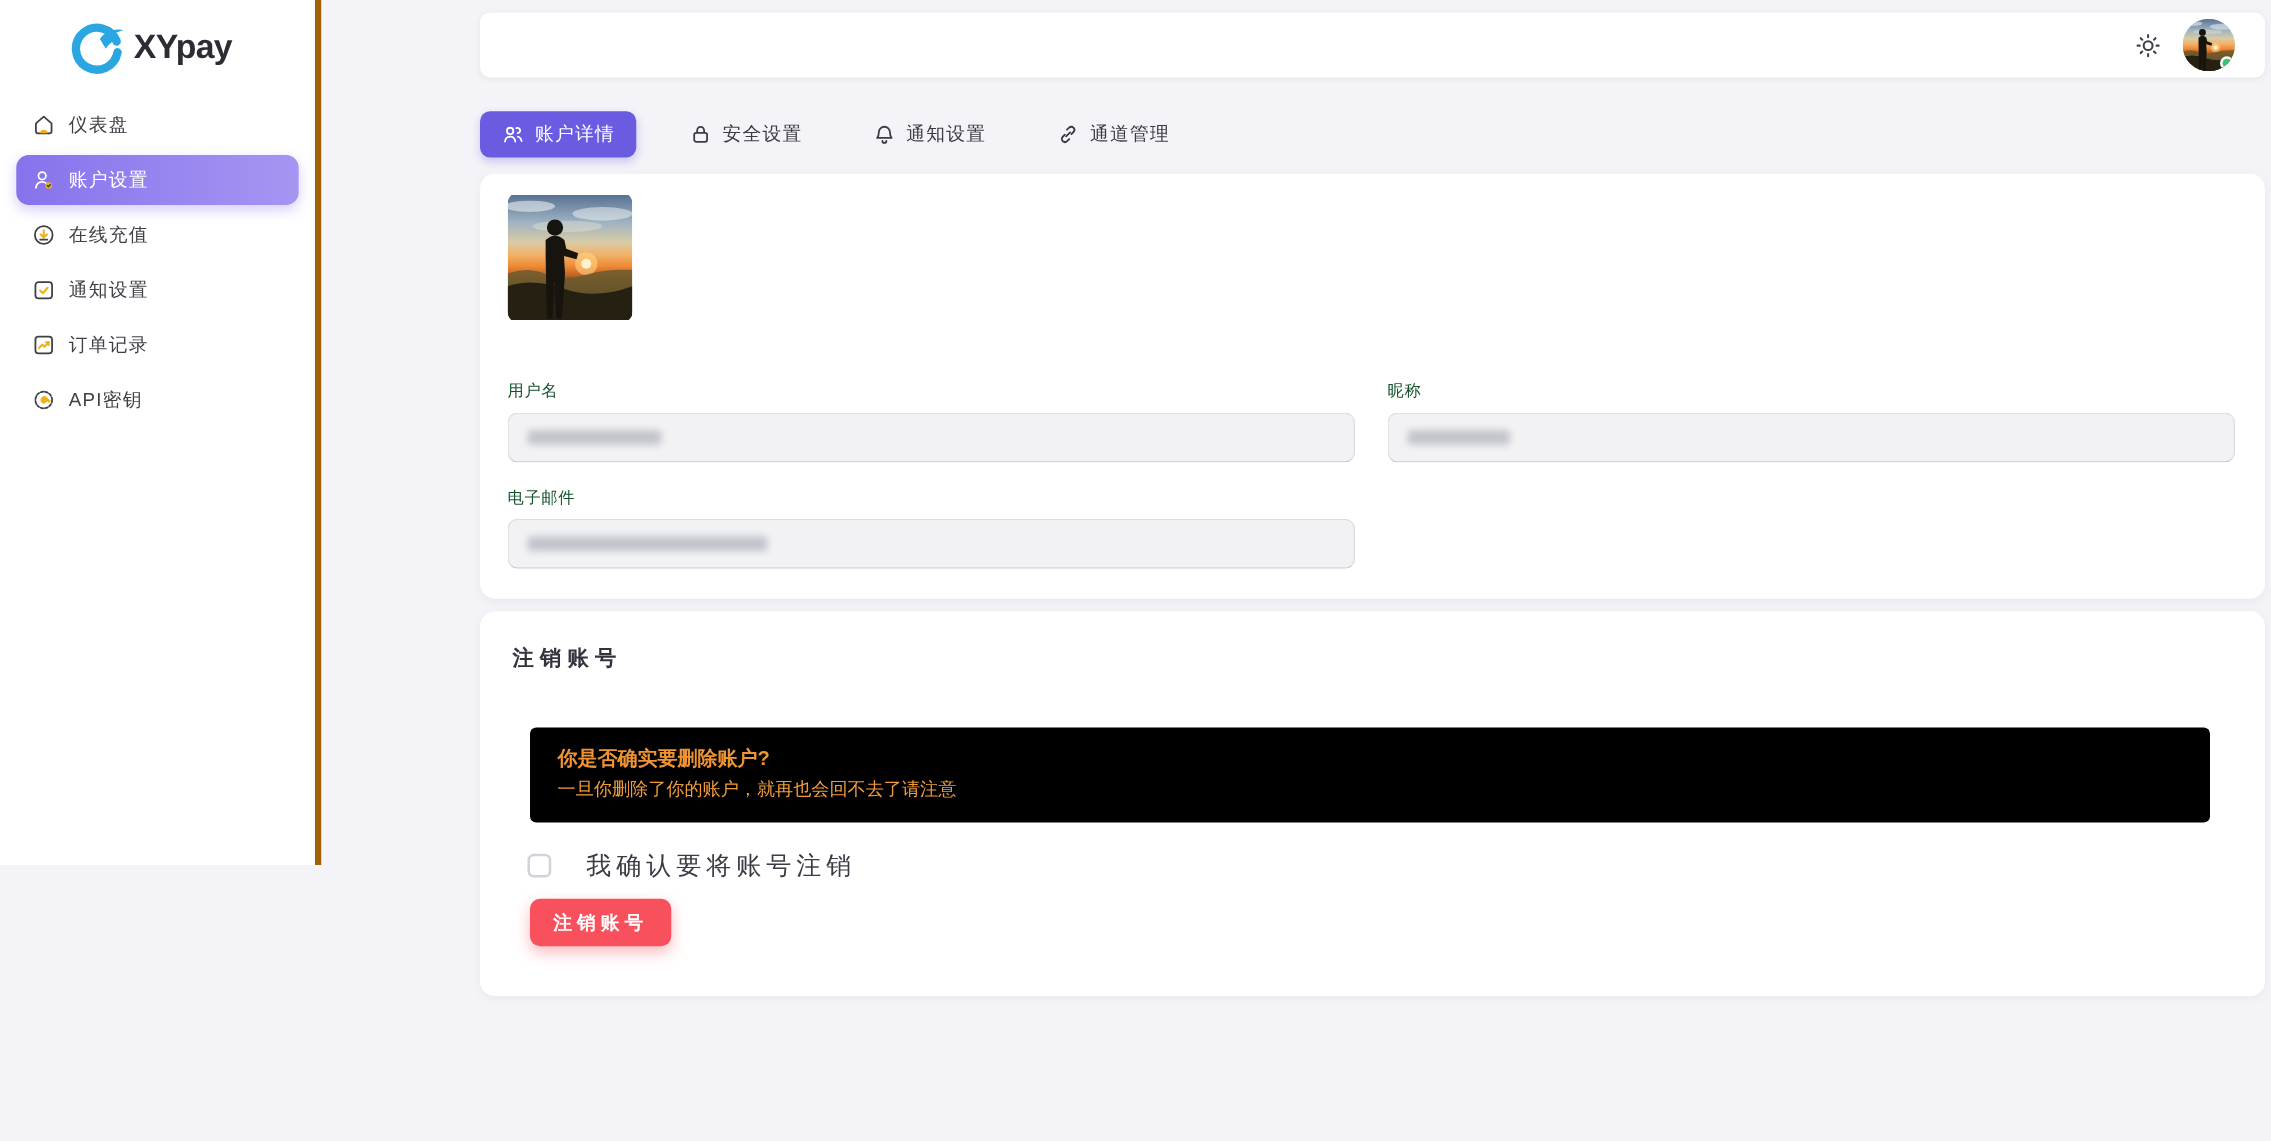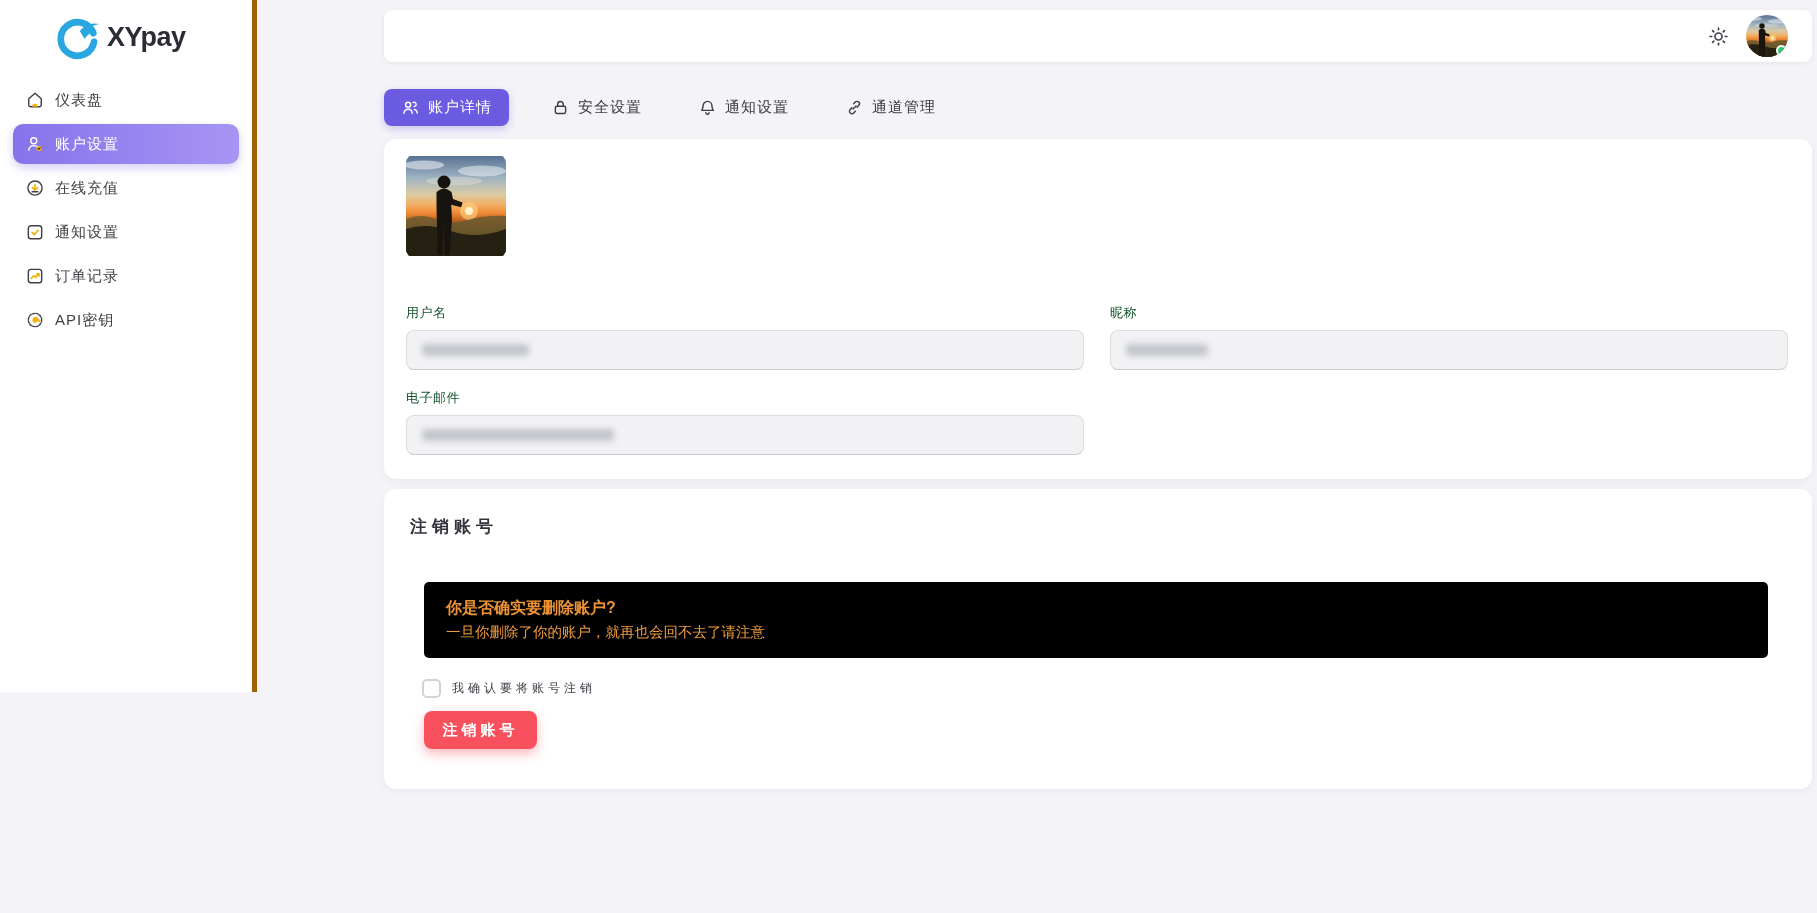--- a/index.html
+++ b/index.html
@@ -52,22 +52,22 @@
     border-radius:8px; display:flex; align-items:center; padding:0 15px; cursor:text; }
   .redacted { display:inline-block; height:12px; border-radius:3px; background:#9aa0a8;
     filter:blur(3px); opacity:.55; }
 
   
   .danger-card { margin-top:10px; padding:26px 24px 40px 24px; }
   .danger-title { font-size:17px; font-weight:bold; letter-spacing:5px; color:#33333d; margin-left:2px; }
   .warning { margin:44px 20px 0 16px; background:#000000; border-radius:5px; padding:15px 22px; }
   .warning-title { color:#ef9434; font-weight:bold; font-size:16px; line-height:22px; }
   .warning-body { color:#f09c3e; font-size:14.5px; line-height:22px; margin-top:2px; }
-  .confirm-row { display:flex; align-items:center; gap:11px; margin:21px 0 0 14px; cursor:pointer;
-    font-size:12px; letter-spacing:4px; color:#3b3b45; }
+  .confirm-row { display:flex; align-items:center; gap:28px; margin:21px 0 0 14px; cursor:pointer;
+    font-size:20px; letter-spacing:4px; color:#3b3b45; }
   .checkbox { width:19px; height:19px; border:2px solid #d2d2da; border-radius:5px; background:#fff; flex:0 0 19px; }
   .danger-btn { margin:13px 0 0 16px; background:#f8515d; color:#fff; border:none; border-radius:8px;
     width:113px; height:38px; font-size:15px; font-weight:bold; letter-spacing:4px; cursor:pointer;
     box-shadow:0 5px 12px rgba(248,81,93,.4); font-family:inherit; }
 </style>
 </head>
 <body>
 
 <svg width="0" height="0" style="position:absolute">
   <defs>

